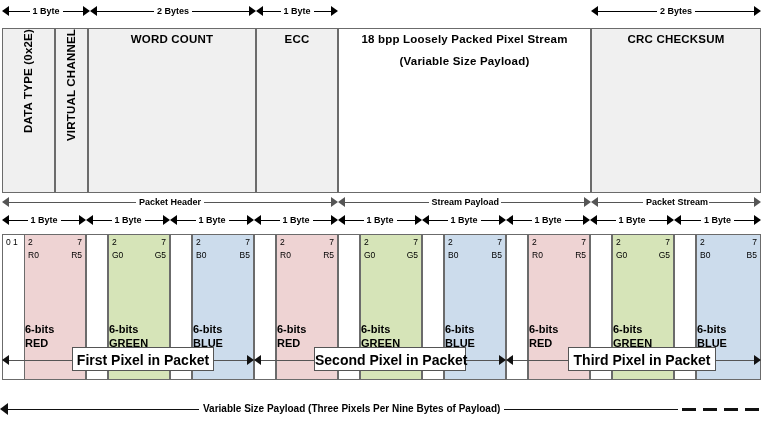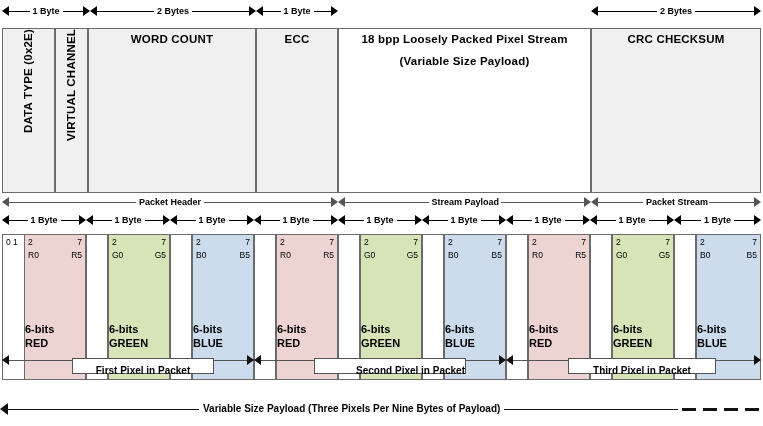--- a/index.html
+++ b/index.html
@@ -45,23 +45,23 @@
            border:1px solid #6b6b6b;background:#fff;}
   .zerobox span{position:absolute;top:2px;left:3px;font-size:8.5px;}
 
   
   .pxrow{position:absolute;height:26px;}
   .pxrow .pline{position:absolute;top:13px;height:0;border-top:1px solid #555;}
   .pxah{position:absolute;top:8px;width:0;height:0;
         border-top:5px solid transparent;border-bottom:5px solid transparent;}
   .pxah.l{border-right:7px solid #111;}
   .pxah.r{border-left:7px solid #111;}
-  .pxlabel{position:absolute;top:11px;height:16px;line-height:24px;box-sizing:border-box;
+  .pxlabel{position:absolute;top:0;height:24px;line-height:24px;box-sizing:border-box;
            border:1px solid #555;background:#fff;text-align:center;
-           font-size:10px;font-weight:bold;white-space:nowrap;}
+           font-size:14px;font-weight:bold;white-space:nowrap;}
 
   
   #bottom{position:absolute;left:0;top:398px;width:763px;height:22px;}
   #bottom .bline{position:absolute;top:11px;height:0;border-top:1.5px solid #111;}
   #bottom .blbl{position:absolute;top:0;line-height:22px;font-size:10px;
                 font-weight:bold;white-space:nowrap;background:#fff;padding:0 4px;}
   #bottom .bah{position:absolute;top:5px;width:0;height:0;
                border-top:6px solid transparent;border-bottom:6px solid transparent;
                border-right:8px solid #111;}
   .dash{position:absolute;top:10px;height:3px;background:#111;width:14px;}

